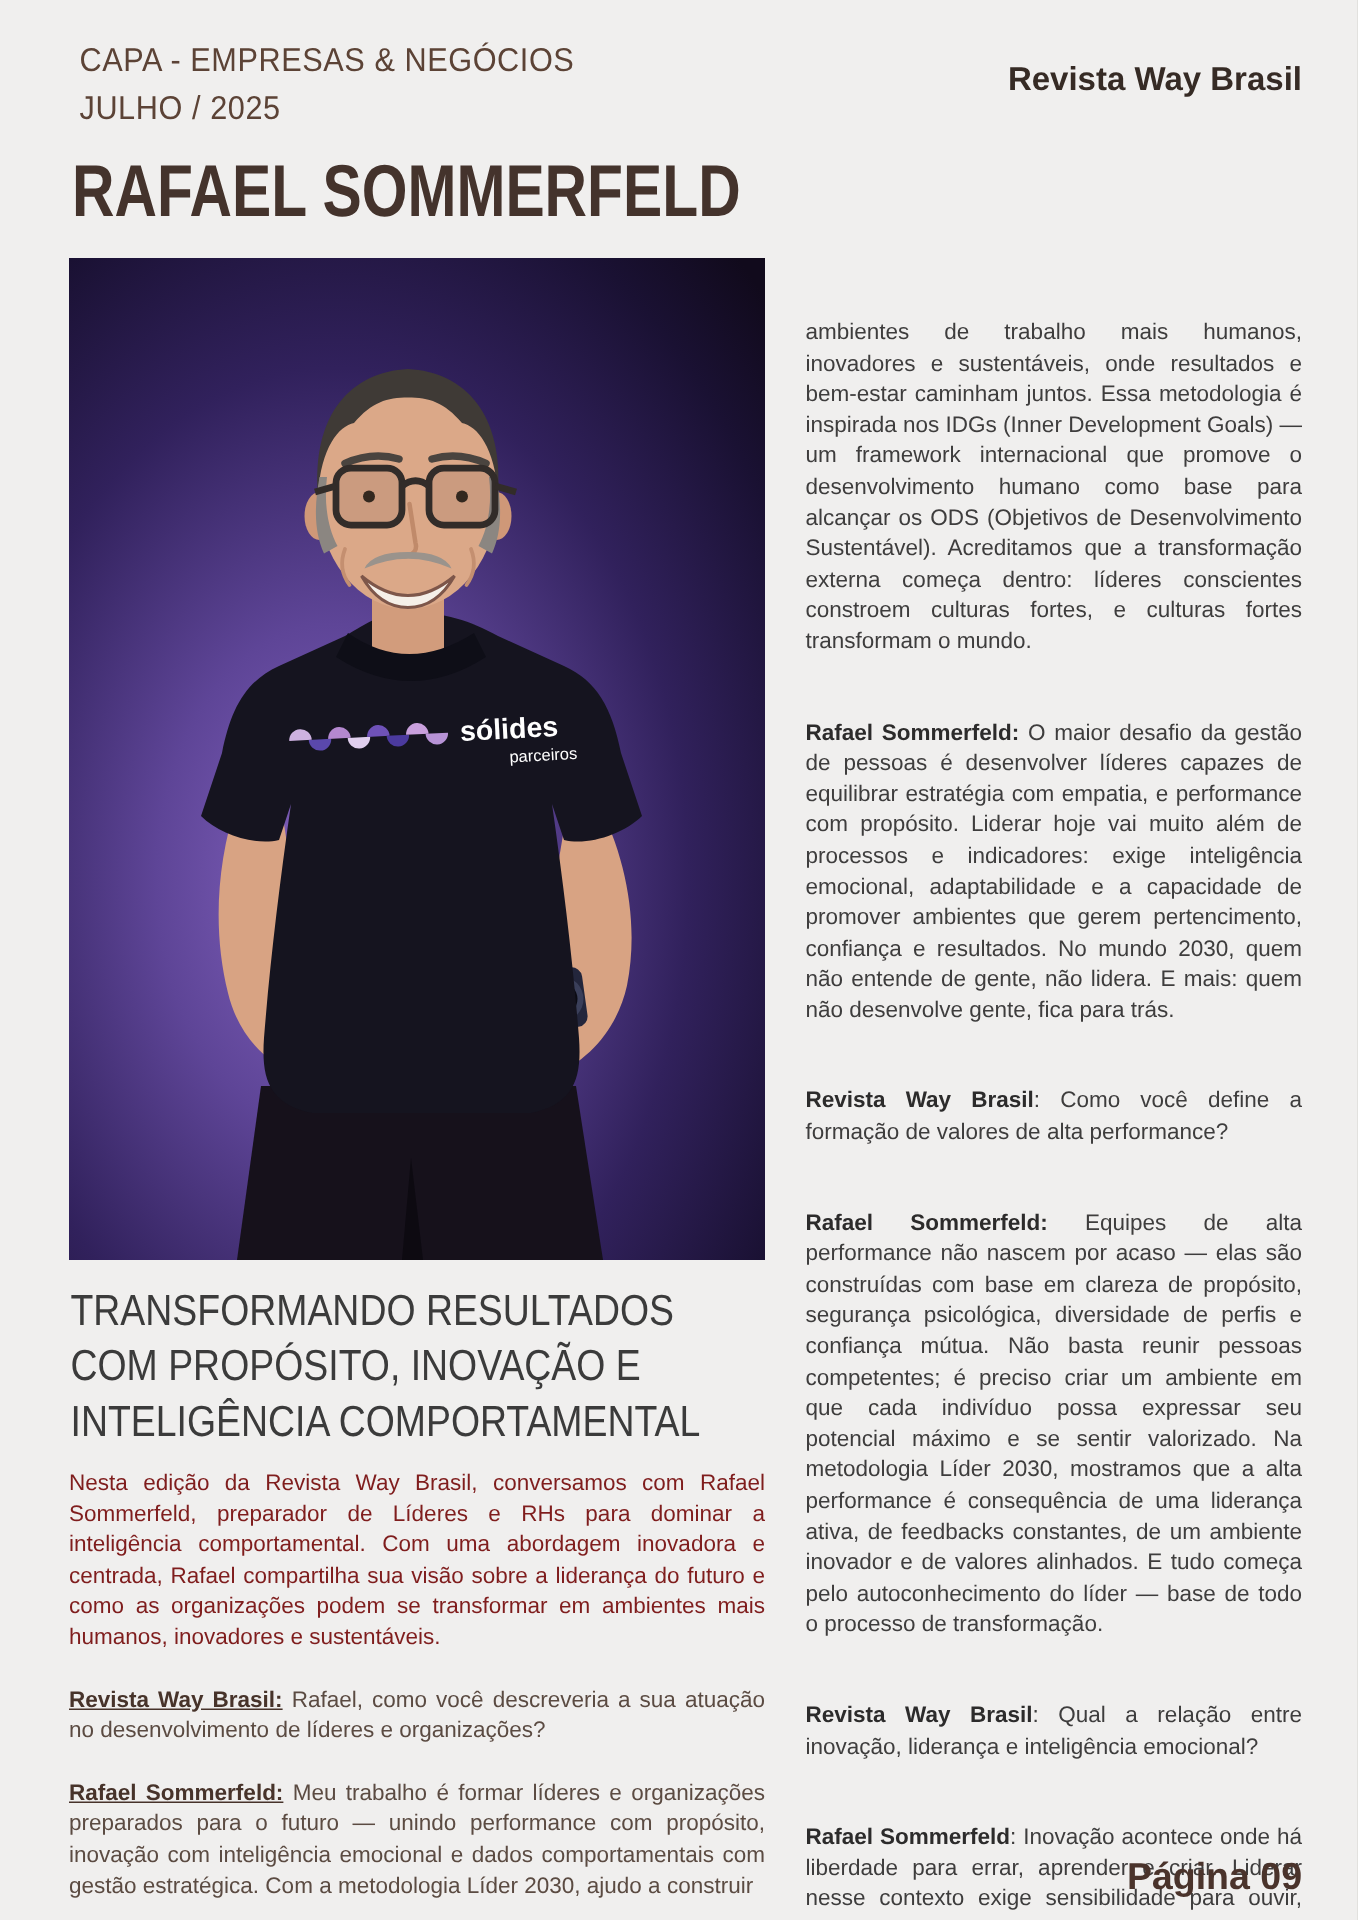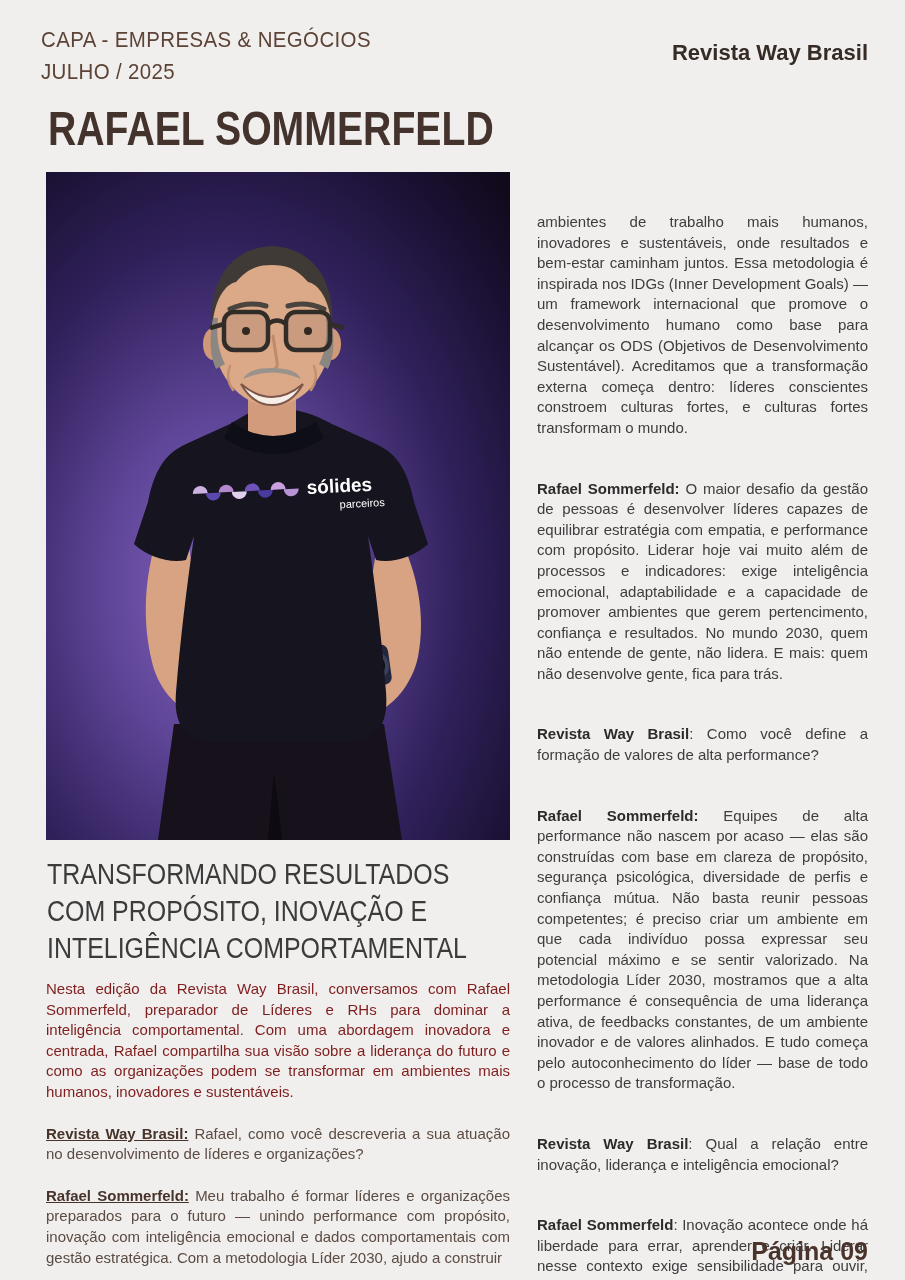--- a/index.html
+++ b/index.html
@@ -5,21 +5,21 @@
   html,body{margin:0;padding:0;background:#d8d6d2;}
   .page{
     position:relative;
     width:905px;height:1280px;
     background:#f0efee;
     font-family:"Liberation Sans",sans-serif;
     overflow:hidden;
     margin:0 auto;
   }
   
-  .hdr{display:flex;justify-content:space-between;align-items:flex-start;padding:24px 37px 0 41px;}
+  .hdr{display:flex;justify-content:space-between;align-items:flex-start;padding:24px 37px 0 53px;}
   .kicker{color:#5c4336;font-size:22px;line-height:32px;font-weight:400;
           transform:scaleX(.93);transform-origin:left top;letter-spacing:.4px;white-space:nowrap;}
   .brand{color:#362b25;font-size:22px;font-weight:700;margin-top:16px;}
   .title{
     margin:12px 0 0 48px;
     font-size:49px;font-weight:700;color:#44332c;
     transform:scaleX(.8);transform-origin:left top;
     white-space:nowrap;letter-spacing:0;
   }
   

